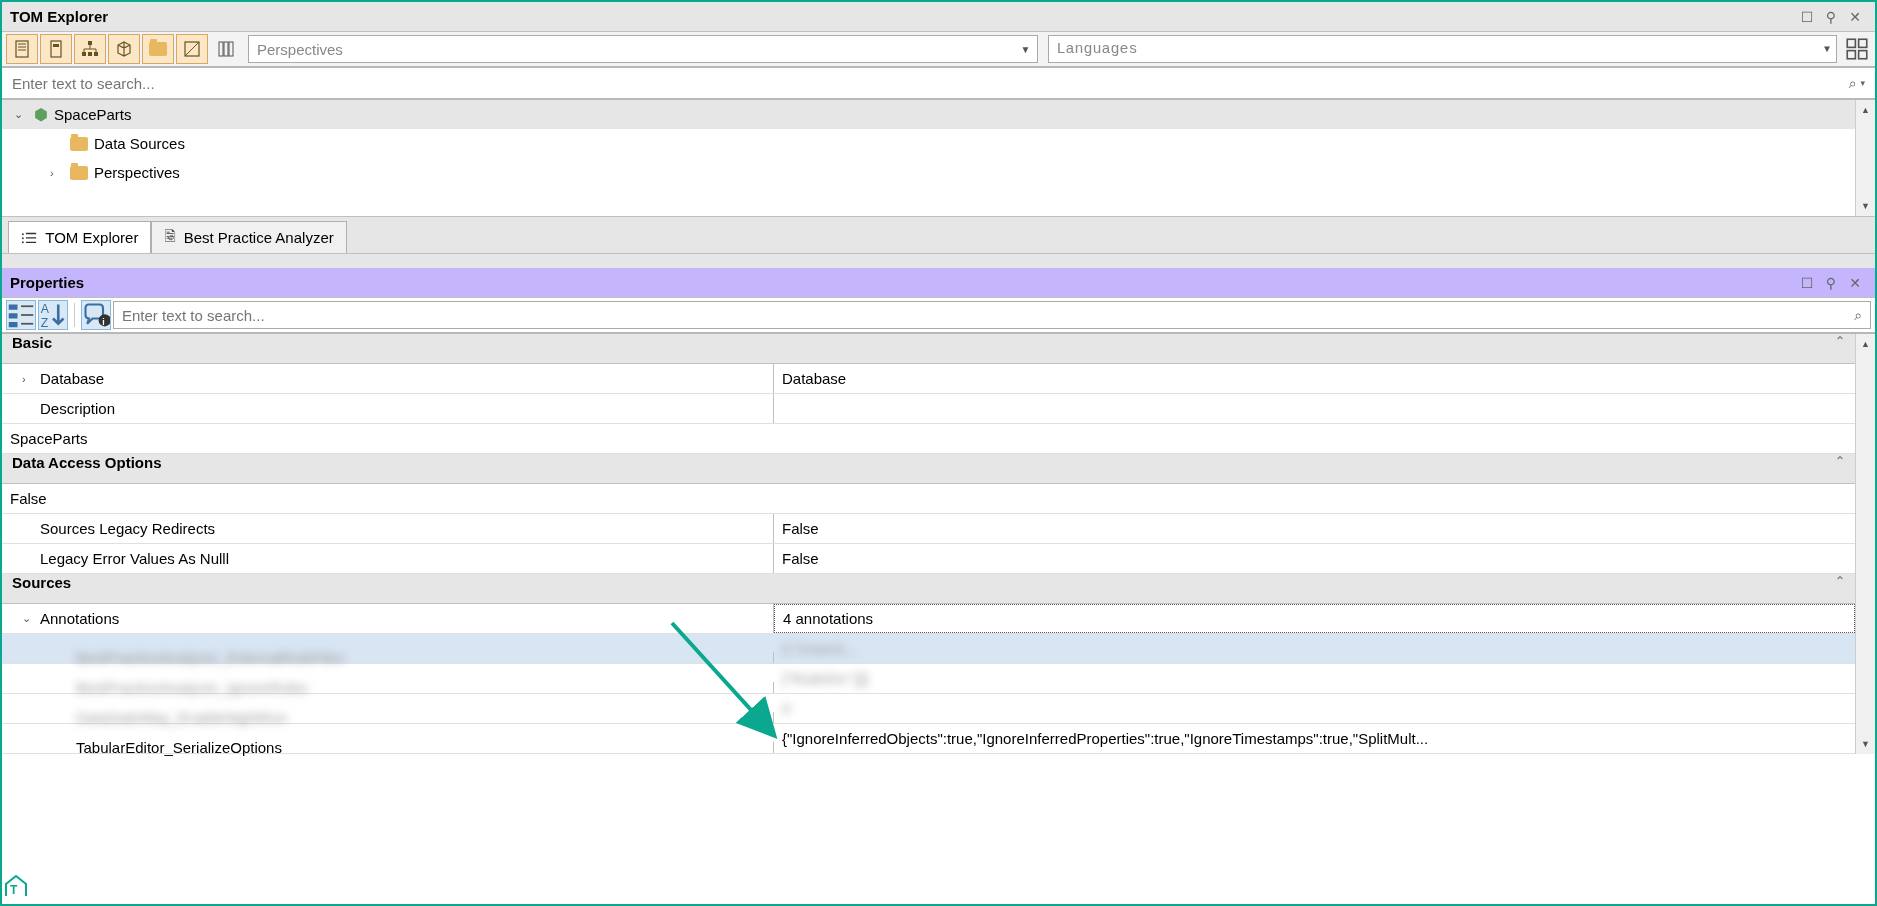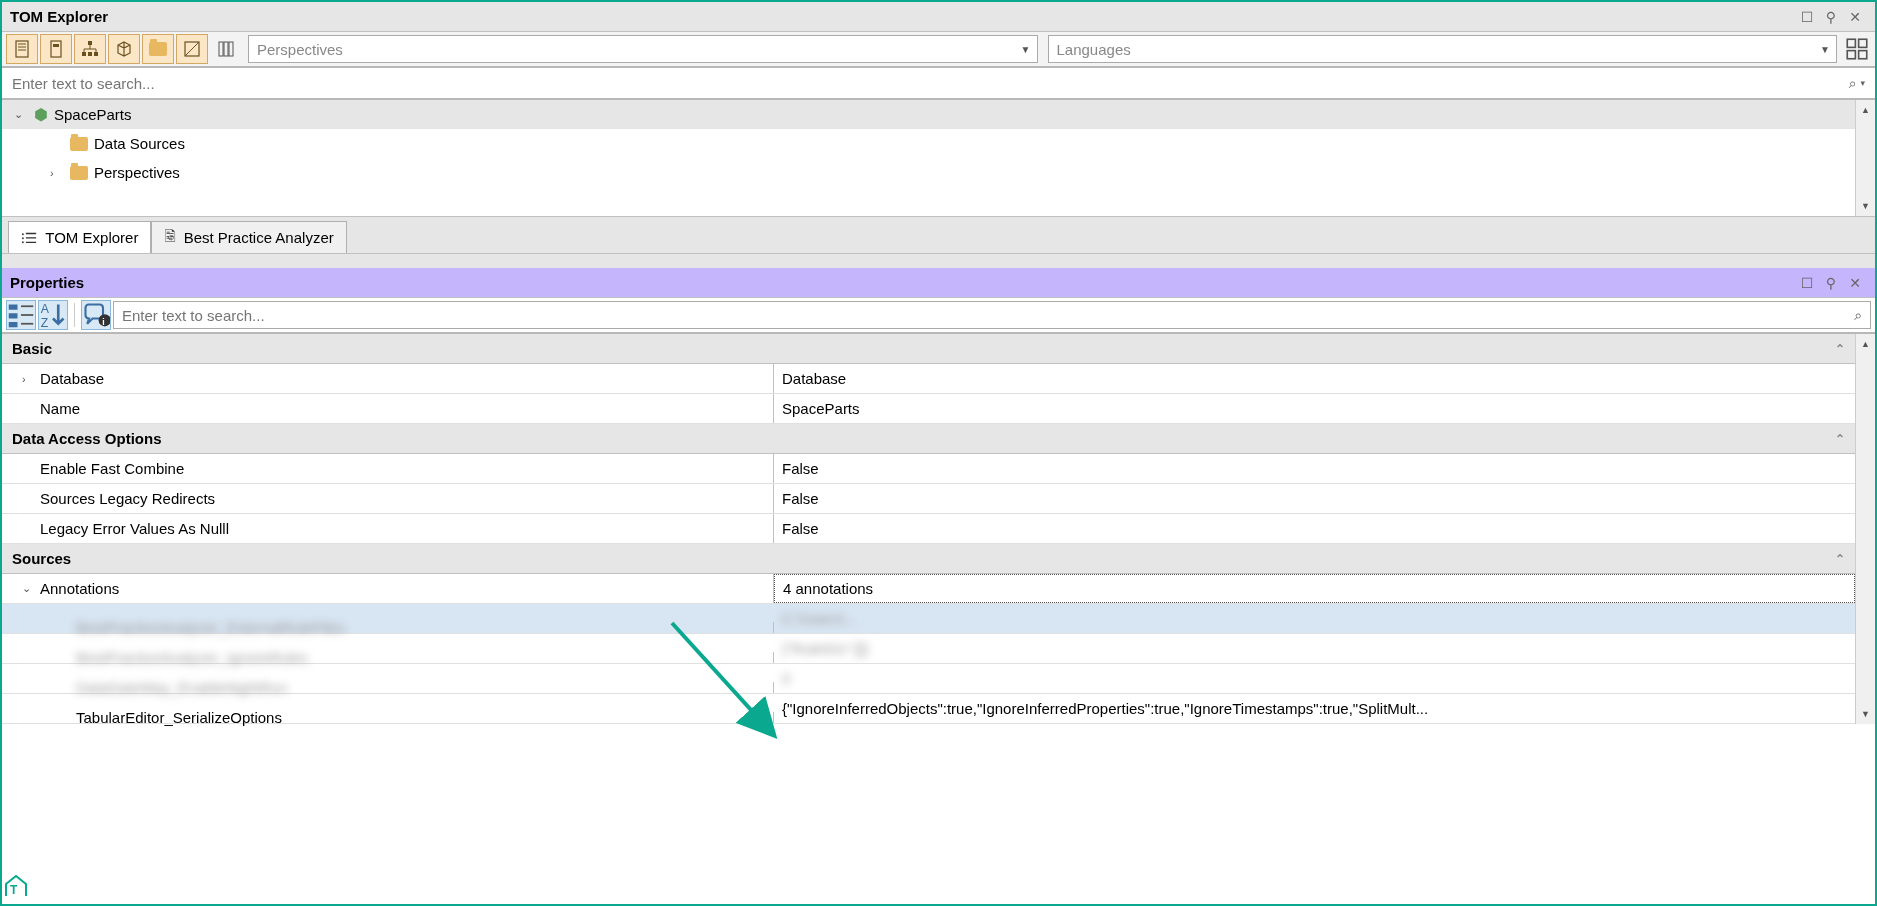--- a/index.html
+++ b/index.html
@@ -43,21 +43,21 @@
 
 .props-toolbar { height: 36px; background: #fff; border-bottom: 2px solid #b8b8b8; display: flex; align-items: center; padding: 0 4px; gap: 2px; }
 .props-tbtn { width: 30px; height: 30px; display: flex; align-items: center; justify-content: center; cursor: pointer; border: 1px solid transparent; }
 .props-tbtn.active { background: #d8e8f5; border-color: #8ab8dd; }
 .props-sep { width: 1px; height: 24px; background: #ccc; margin: 0 4px; }
 .props-search { flex: 1; height: 28px; border: 1px solid #aaa; display: flex; align-items: center; padding: 0 8px; color: #888; }
 .props-search input { flex: 1; border: none; outline: none; font-size: 15px; color: #888; font-family: inherit; }
 
 .grid { position: relative; }
 .grid-scroll { position: absolute; right: 0; top: 30px; bottom: 0; width: 20px; background: #f0f0f0; border-left: 1px solid #ccc; display: flex; flex-direction: column; }
-.grid-section { height: 30px; background: #e6e6e6; border-bottom: 1px solid #c0c0c0; display: flex; align-items: center; padding: 0 10px; font-weight: 600; font-size: 15px; position: relative; }
+.grid-section { height: 30px; background: #e6e6e6; border-bottom: 1px solid #c0c0c0; display: flex; padding: 0 10px; font-weight: 600; font-size: 15px; position: relative; }
 .grid-section .collapse { position: absolute; right: 30px; color: #888; font-size: 12px; cursor: pointer; }
 .grid-row { height: 30px; display: flex; border-bottom: 1px solid #e0e0e0; font-size: 15px; }
 .grid-row.highlighted { background: #d8e5f2; }
 .grid-cell-left { width: 772px; display: flex; align-items: center; padding-left: 38px; border-right: 1px solid #c0c0c0; }
 .grid-cell-right { flex: 1; display: flex; align-items: center; padding-left: 8px; margin-right: 20px; overflow: hidden; white-space: nowrap; text-overflow: ellipsis; }
 .grid-cell-right.dotted { border: 1px dotted #555; }
 .expander { width: 14px; margin-left: -18px; margin-right: 4px; color: #555; font-size: 11px; cursor: pointer; }
 .blur-text { filter: blur(4px); color: #999; }
 .indent-2 { padding-left: 74px; margin-top: 18px; }
 
@@ -121,21 +121,21 @@
       <svg viewBox="0 0 18 18">
         <rect x="2" y="2" width="4" height="14" fill="none" stroke="#555"></rect>
         <rect x="7" y="2" width="4" height="14" fill="none" stroke="#555"></rect>
         <rect x="12" y="2" width="4" height="14" fill="none" stroke="#555"></rect>
       </svg>
     </div>
   <div class="dropdown" style="margin-left:4px; margin-right:8px;">
     <span>Perspectives</span>
     <span class="arrow">▼</span>
   </div>
-  <div class="dropdown" style="margin-right:4px;">
+  <div class="dropdown" style="margin-right:4px;font-family:Liberation Mono, monospace;">
     <span>Languages</span>
     <span class="arrow">▼</span>
   </div>
   <div class="toolbar-end">
       <svg viewBox="0 0 16 16">
         <rect x="2" y="2" width="5" height="5" fill="none" stroke="#555"></rect>
         <rect x="9" y="2" width="5" height="5" fill="none" stroke="#555"></rect>
         <rect x="2" y="9" width="5" height="5" fill="none" stroke="#555"></rect>
         <rect x="9" y="9" width="5" height="5" fill="none" stroke="#555"></rect>
       </svg>
@@ -233,33 +233,33 @@
   </div>
   <div class="grid-row">
     <div class="grid-cell-left">
         <span class="expander">›</span>
         <span>Database</span>
       </div>
     <div class="grid-cell-right">Database</div>
   </div>
   <div class="grid-row">
     <div class="grid-cell-left">
-        <span>Name</span>
-      </div>
+        <span>Description</span>
+      </div>
+    <div class="grid-cell-right"></div>
+  </div>
+  <div class="grid-row">
     <div class="grid-cell-right">SpaceParts</div>
   </div>
 
   <div class="grid-section">
     <span>Data Access Options</span>
     <span class="collapse">⌃</span>
   </div>
   <div class="grid-row">
-    <div class="grid-cell-left">
-        <span>Enable Fast Combine</span>
-      </div>
     <div class="grid-cell-right">False</div>
   </div>
   <div class="grid-row">
     <div class="grid-cell-left">
         <span>Sources Legacy Redirects</span>
       </div>
     <div class="grid-cell-right">False</div>
   </div>
   <div class="grid-row">
     <div class="grid-cell-left">

